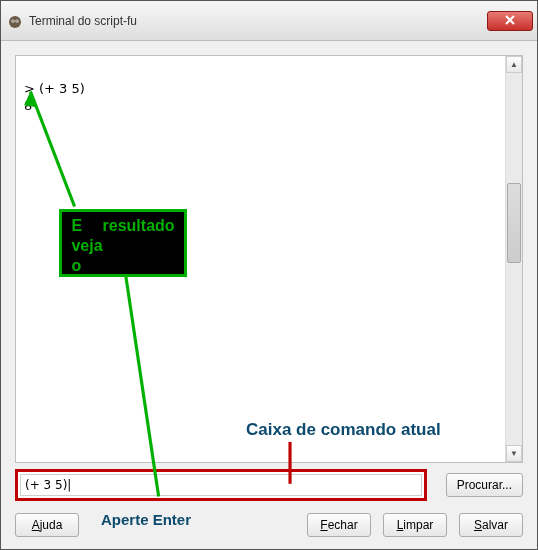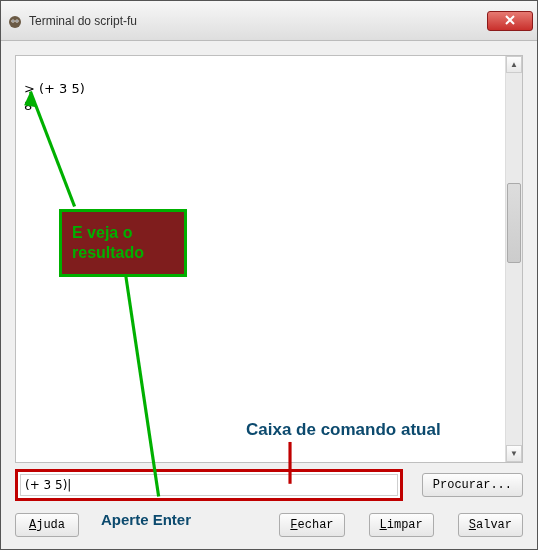--- a/index.html
+++ b/index.html
@@ -137,47 +137,47 @@
     outline: none;
   }
   .btn {
     height: 24px;
     min-width: 64px;
     padding: 0 10px;
     background: linear-gradient(#fdfdfd,#e6e6e6);
     border: 1px solid #acacac;
     border-radius: 3px;
     font-size: 12px;
-    font-family: Liberation Mono, monospace;
+    font-family: Liberation Sans, sans-serif;
     cursor: pointer;
   }
   .btn u { text-decoration: underline; }
   .bottom-row {
     display: flex;
     margin-top: 12px;
-    gap: 24px;
+    gap: 12px;
   }
   .bottom-row .spacer { flex: 1; }
 
   
   .overlay {
     position: absolute;
     left: 0; top: 0; right: 0; bottom: 0;
     pointer-events: none;
   }
   .green-box {
     position: absolute;
     left: 58px;
     top: 168px;
     width: 128px;
     height: 68px;
     border: 3px solid #00b000;
-    background: #7f1d1d;
-    display: flex;
-    flex-direction: column;
+    background: #000000;
+    display: flex;
+    flex-direction: row;
     justify-content: center;
     padding: 4px 10px;
     font-size: 16px;
     font-weight: bold;
     color: #00b000;
     line-height: 1.25;
   }
   .red-label {
     position: absolute;
     left: 245px;

